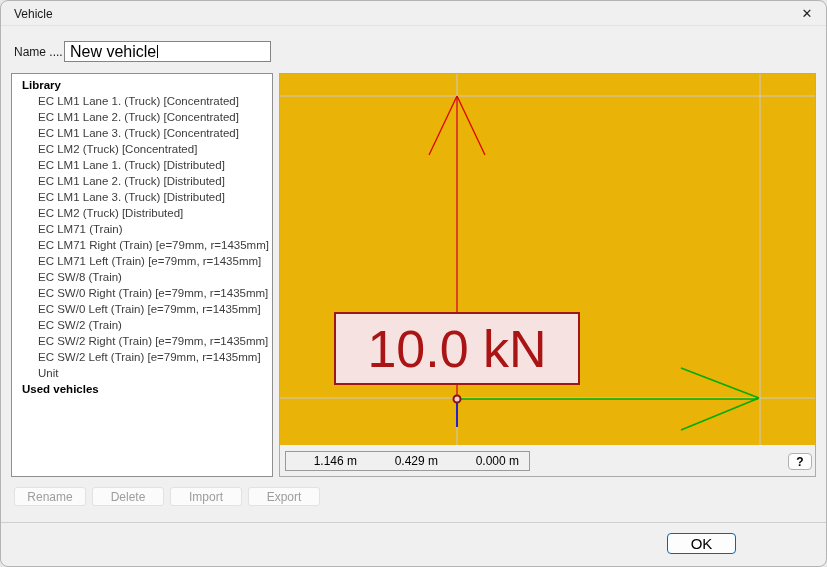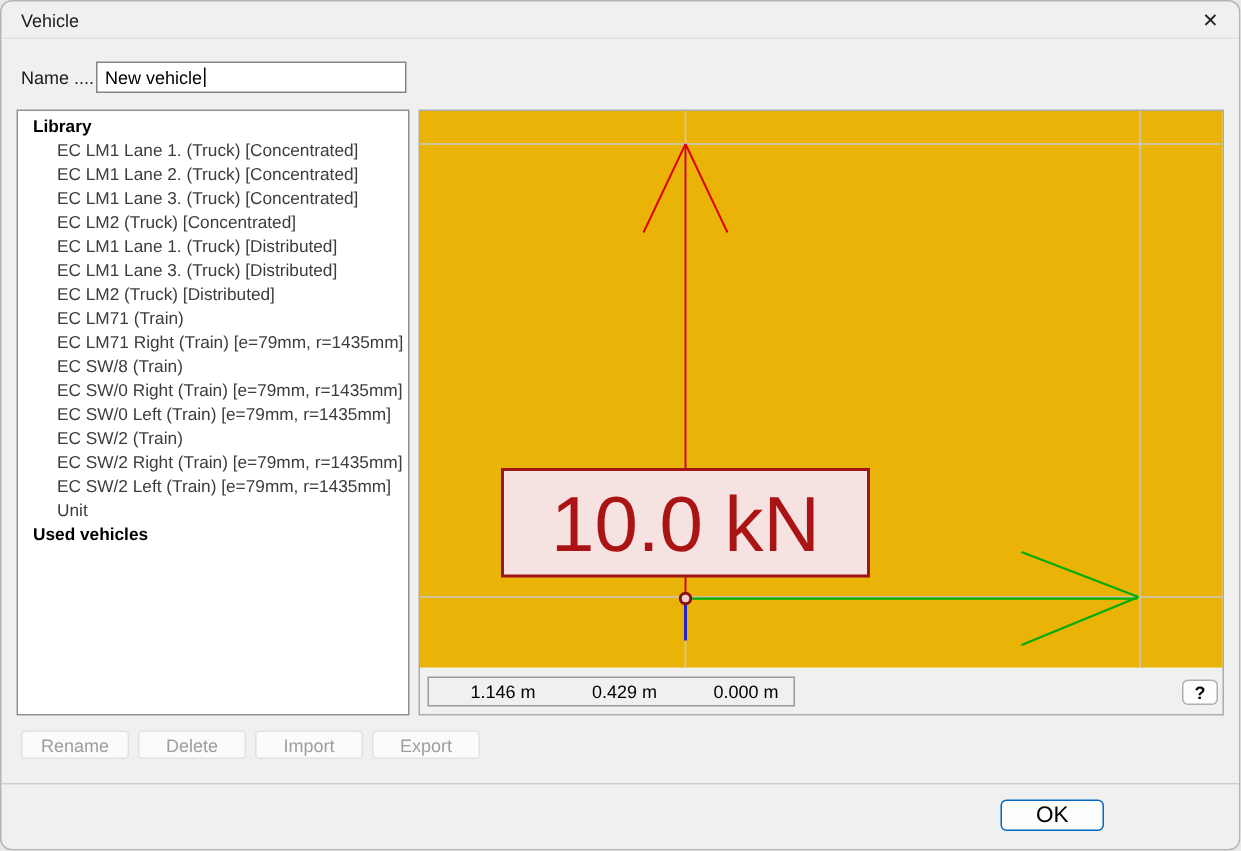--- a/index.html
+++ b/index.html
@@ -27,21 +27,21 @@
     font-size: 13px; color: #222; cursor: default; background: transparent; border: none;
   }
 
   
   .name-label {
     position: absolute; left: 13px; top: 44px; font-size: 12px; color: #1a1a1a;
   }
   .name-input {
     position: absolute; left: 63px; top: 40px; width: 207px; height: 21px;
     background: #ffffff; border: 1px solid #848484;
-    font-size: 12px; font-family: "Liberation Sans", sans-serif;
+    font-size: 16px; font-family: "Liberation Sans", sans-serif;
     padding: 0 0 0 5px; display: flex; align-items: center; color: #000;
   }
   .caret { display:inline-block; width:1px; height:13px; background:#000; margin-left:1px; }
 
   
   .library-panel {
     position: absolute; left: 10px; top: 72px; width: 262px; height: 404px;
     background: #ffffff; border: 1px solid #8f8f8f;
     overflow: hidden; padding-top: 3px;
     font-size: 11.5px; color: #3c3c3c;
@@ -121,24 +121,26 @@
   </div>
 
   <div class="library-panel">
     <div class="lib-header">Library</div>
     <div>
         <div class="lib-item">EC LM1 Lane 1. (Truck) [Concentrated]</div>
         <div class="lib-item">EC LM1 Lane 2. (Truck) [Concentrated]</div>
         <div class="lib-item">EC LM1 Lane 3. (Truck) [Concentrated]</div>
         <div class="lib-item">EC LM2 (Truck) [Concentrated]</div>
         <div class="lib-item">EC LM1 Lane 1. (Truck) [Distributed]</div>
+        <div class="lib-item">EC LM1 Lane 2. (Truck) [Distributed]</div>
         <div class="lib-item">EC LM1 Lane 3. (Truck) [Distributed]</div>
         <div class="lib-item">EC LM2 (Truck) [Distributed]</div>
         <div class="lib-item">EC LM71 (Train)</div>
         <div class="lib-item">EC LM71 Right (Train) [e=79mm, r=1435mm]</div>
+        <div class="lib-item">EC LM71 Left (Train) [e=79mm, r=1435mm]</div>
         <div class="lib-item">EC SW/8 (Train)</div>
         <div class="lib-item">EC SW/0 Right (Train) [e=79mm, r=1435mm]</div>
         <div class="lib-item">EC SW/0 Left (Train) [e=79mm, r=1435mm]</div>
         <div class="lib-item">EC SW/2 (Train)</div>
         <div class="lib-item">EC SW/2 Right (Train) [e=79mm, r=1435mm]</div>
         <div class="lib-item">EC SW/2 Left (Train) [e=79mm, r=1435mm]</div>
         <div class="lib-item">Unit</div>
       </div>
     <div class="lib-header">Used vehicles</div>
   </div>

